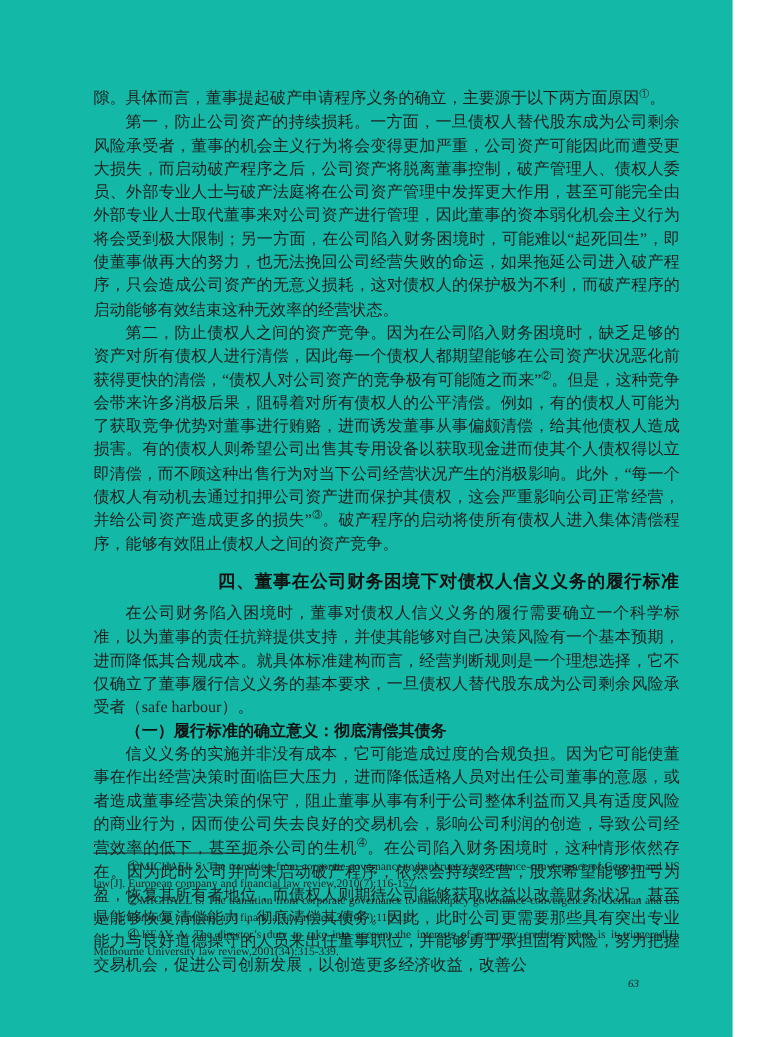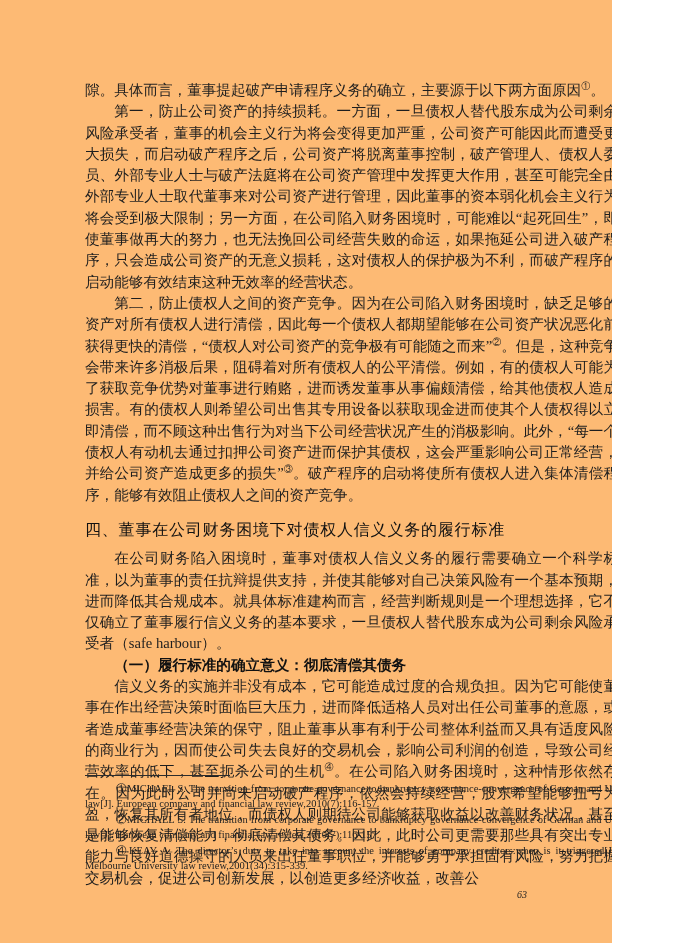--- a/index.html
+++ b/index.html
@@ -1,44 +1,44 @@
 <!DOCTYPE html>
 <html lang="zh"><head>
 <meta charset="utf-8">
 <style>
   html, body { margin: 0; padding: 0; background: #ffffff; }
   .page {
     position: relative;
-    width: 612px;
+    width: 666px;
     height: 943px;
-    background: #fdba74;
+    background: #14b8a6;
     overflow: hidden;
     font-family: "Liberation Serif", "DejaVu Serif", serif;
     color: #1e1e1e;
   }
   .body-text {
     position: absolute;
     left: 85px;
     top: 80px;
     width: 533px;
     font-size: 14.6px;
     line-height: 21.3px;
     text-align: justify;
   }
   .body-text p {
     margin: 0;
     text-indent: 2em;
   }
   .body-text p.noindent { text-indent: 0; }
   .sec-heading {
     font-family: "Liberation Sans", "DejaVu Sans", sans-serif;
-    font-weight: normal;
+    font-weight: bold;
     font-size: 16px;
     letter-spacing: 0.8px;
-    text-align: left;
+    text-align: right;
     text-indent: 0;
     margin: 13px 0 8px 0;
     color: #111111;
   }
   .sub-heading {
     font-family: "Liberation Sans", "DejaVu Sans", sans-serif;
     font-weight: bold;
     font-size: 14.6px;
     margin: 0;
     text-indent: 2em;

